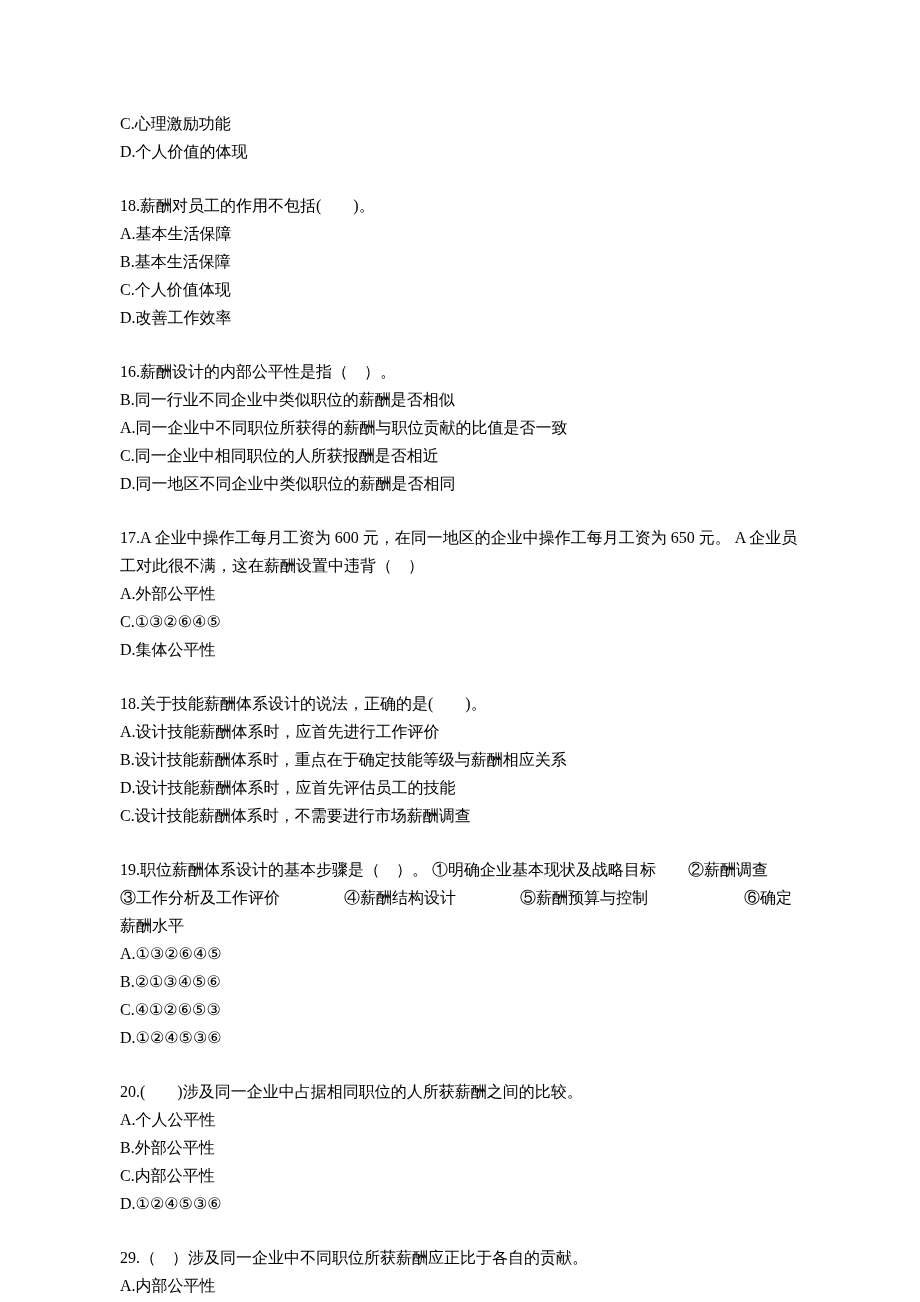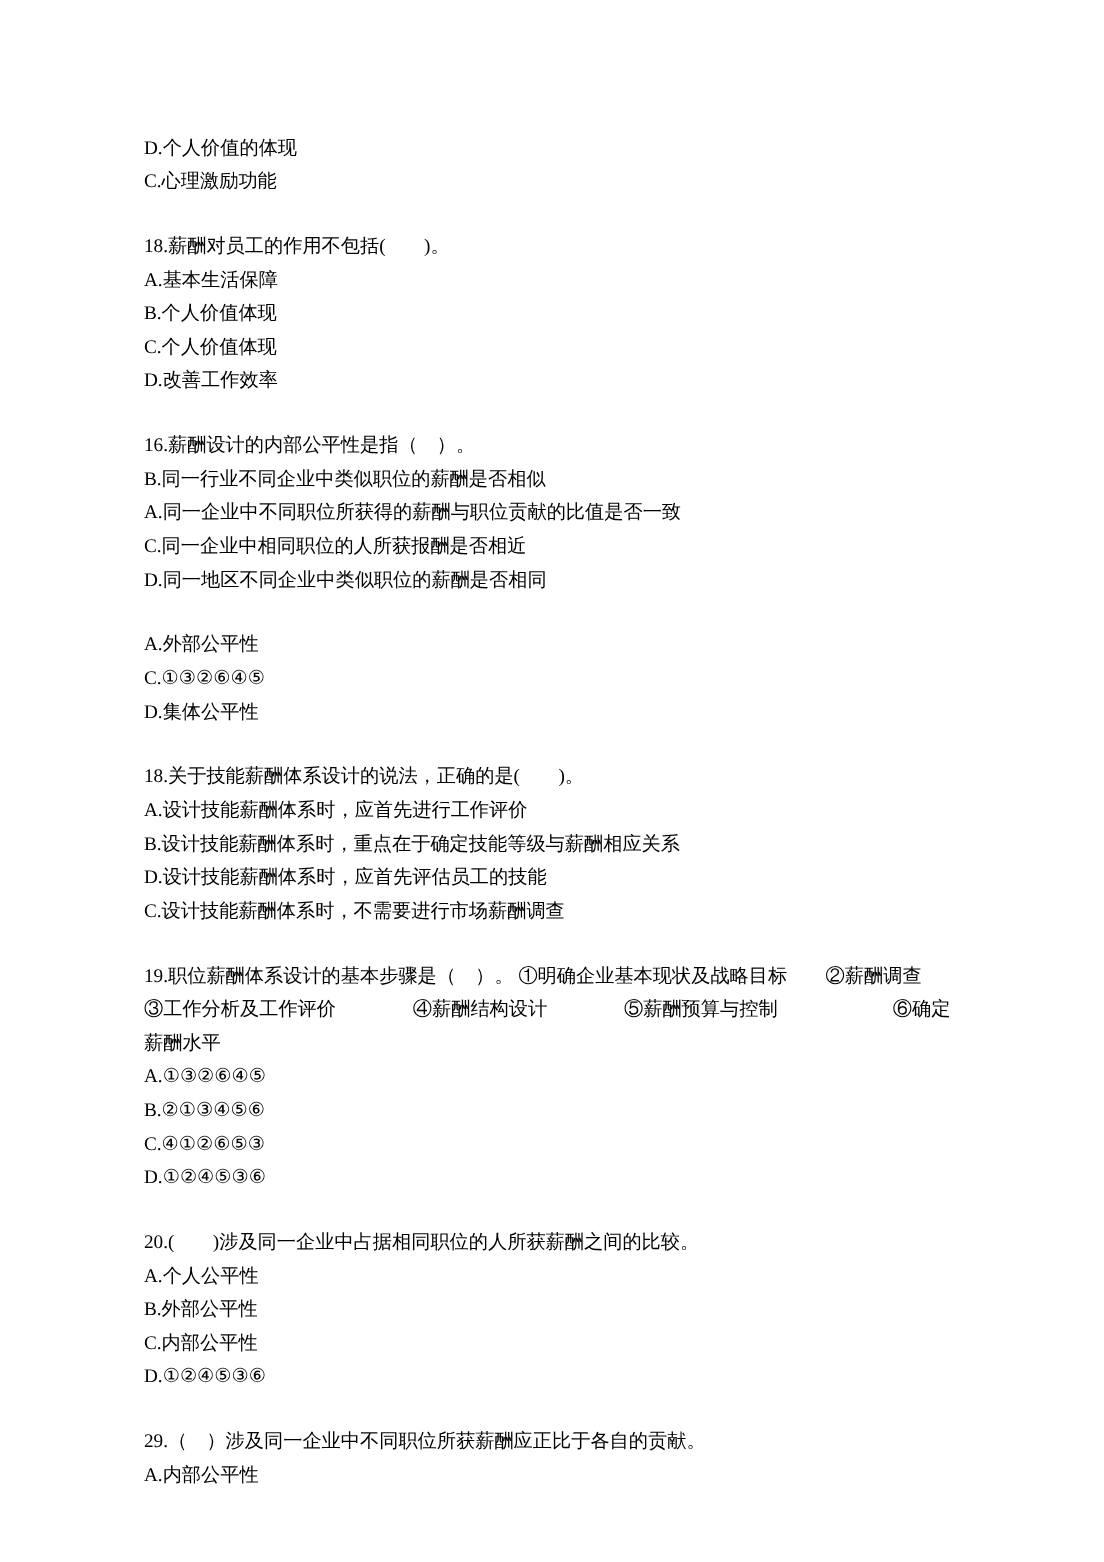--- a/index.html
+++ b/index.html
@@ -29,41 +29,42 @@
   .orphan {
     margin-bottom: 26px;
   }
 </style>
 </head>
 <body>
 
 <div class="page">
 
   <div class="orphan">
+    <div class="option">C.心理激励功能</div>
     <div class="option">D.个人价值的体现</div>
-    <div class="option">C.心理激励功能</div>
   </div>
 
   <div class="question">
     <div class="line">18.薪酬对员工的作用不包括(　　)。</div>
     <div class="option">A.基本生活保障</div>
-    <div class="option">B.个人价值体现</div>
+    <div class="option">B.基本生活保障</div>
     <div class="option">C.个人价值体现</div>
     <div class="option">D.改善工作效率</div>
   </div>
 
   <div class="question">
     <div class="line">16.薪酬设计的内部公平性是指（　）。</div>
     <div class="option">B.同一行业不同企业中类似职位的薪酬是否相似</div>
     <div class="option">A.同一企业中不同职位所获得的薪酬与职位贡献的比值是否一致</div>
     <div class="option">C.同一企业中相同职位的人所获报酬是否相近</div>
     <div class="option">D.同一地区不同企业中类似职位的薪酬是否相同</div>
   </div>
 
   <div class="question">
+    <div class="line">17.A 企业中操作工每月工资为 600 元，在同一地区的企业中操作工每月工资为 650 元。 A 企业员工对此很不满，这在薪酬设置中违背（　）</div>
     <div class="option">A.外部公平性</div>
     <div class="option">C.①③②⑥④⑤</div>
     <div class="option">D.集体公平性</div>
   </div>
 
   <div class="question">
     <div class="line">18.关于技能薪酬体系设计的说法，正确的是(　　)。</div>
     <div class="option">A.设计技能薪酬体系时，应首先进行工作评价</div>
     <div class="option">B.设计技能薪酬体系时，重点在于确定技能等级与薪酬相应关系</div>
     <div class="option">D.设计技能薪酬体系时，应首先评估员工的技能</div>

